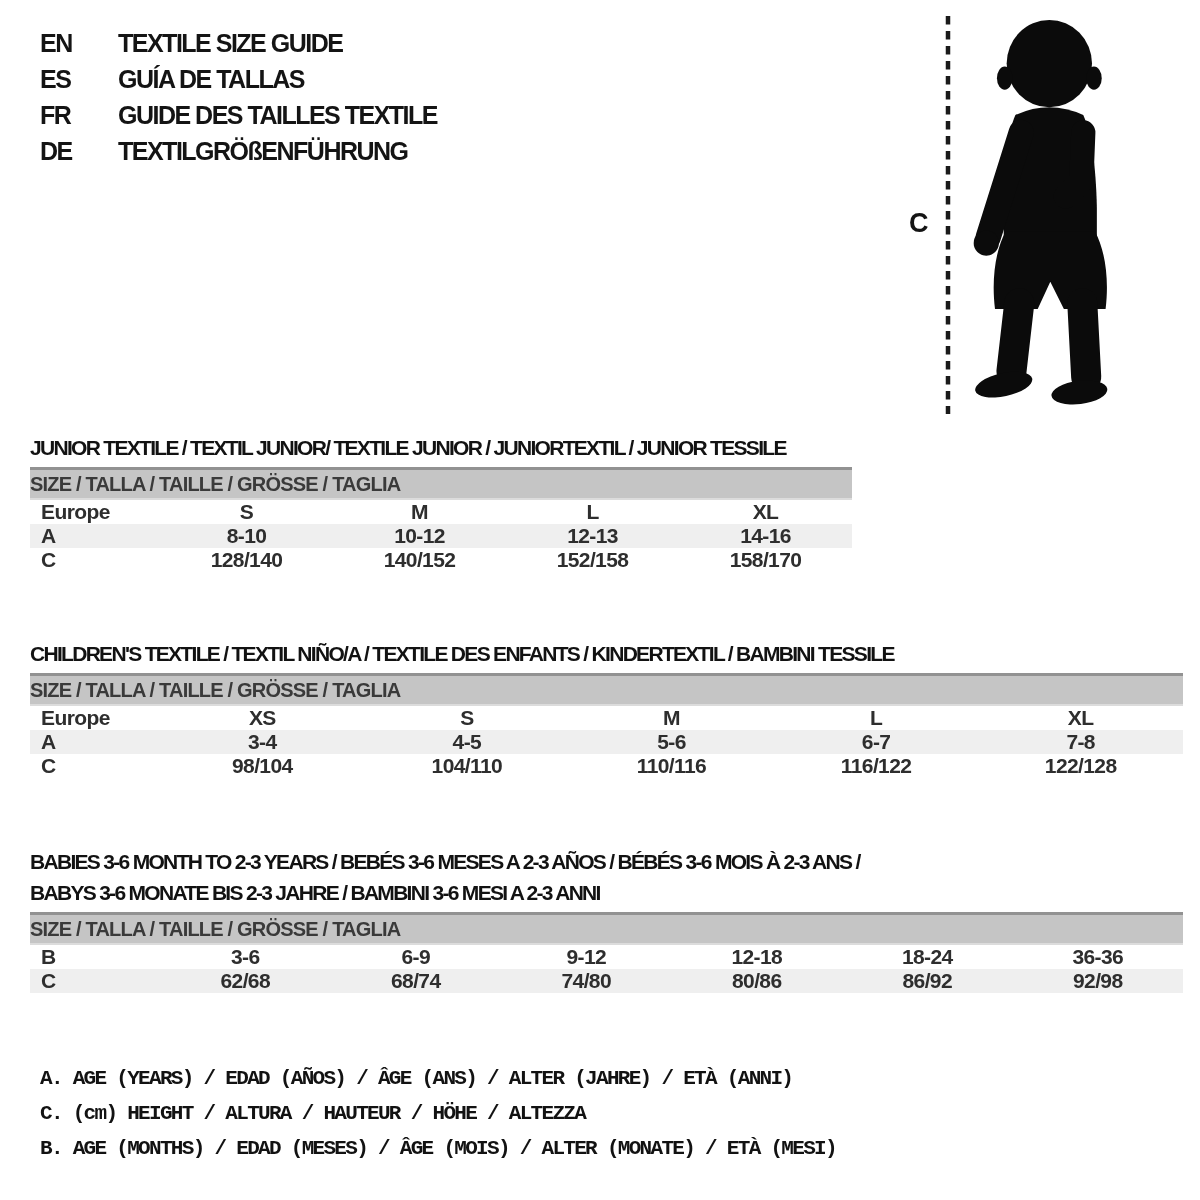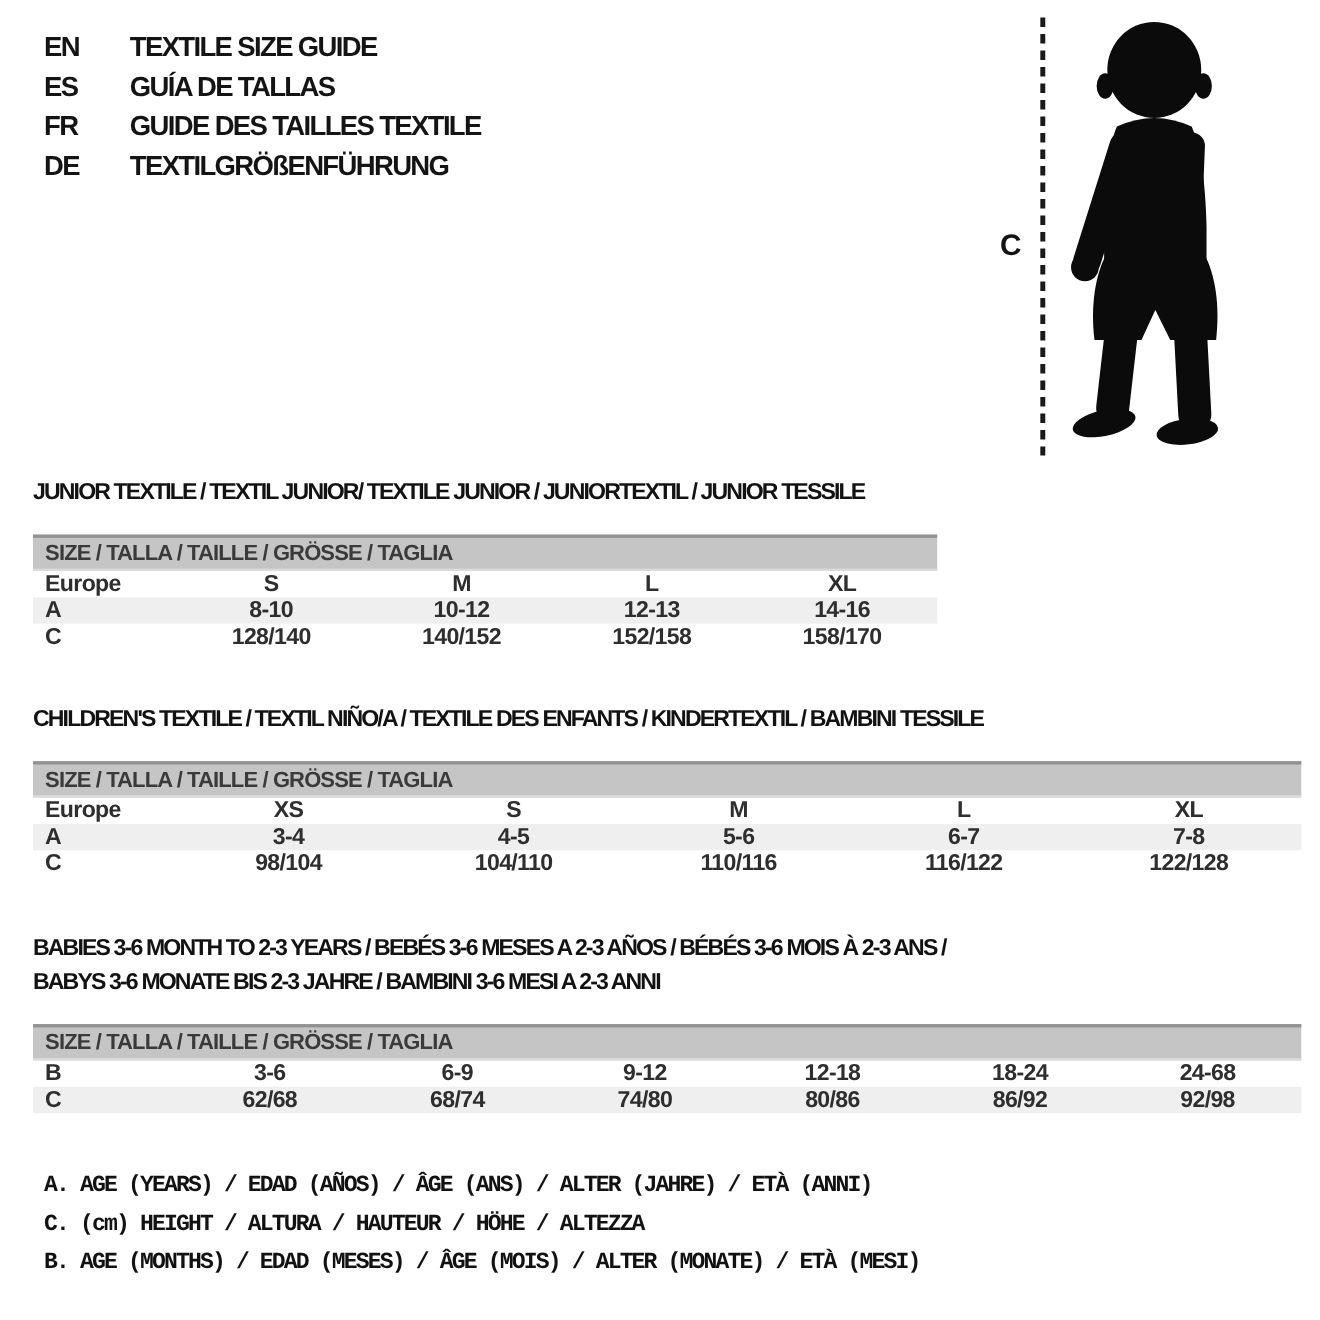--- a/index.html
+++ b/index.html
@@ -22,23 +22,23 @@
   
   .section{position:absolute;left:30px;}
   #section-junior{top:437px;width:822px;}
   #section-children{top:643px;width:1153px;}
   #section-babies{top:851px;width:1153px;}
 
   .section-title p{margin:0;font-size:21px;font-weight:700;letter-spacing:-1.7px;line-height:22px;color:#121212;white-space:nowrap;}
   .section-title p + p{margin-top:9px;}
 
   .size-bar{
-    margin-top:27px;height:28px;background:#c5c5c5;
+    margin-top:8px;height:28px;background:#c5c5c5;
     border-top:3px solid #929292;border-bottom:2px solid #dcdcdc;
-    display:flex;align-items:center;padding-left:11px;
+    display:flex;align-items:center;
     font-size:20px;font-weight:700;letter-spacing:-0.8px;color:#3a3a3a;
   }
 
   .size-table .trow{display:flex;align-items:center;height:24px;
     font-size:21px;font-weight:700;letter-spacing:-0.6px;color:#2e2e2e;}
   .size-table .trow:nth-child(2){background:#efefef;}
   .tlabel{width:130px;flex:none;padding-left:11px;box-sizing:border-box;}
   .tcell{flex:1;text-align:center;}
 
   
@@ -158,21 +158,21 @@
     </div>
   <div class="size-bar">SIZE / TALLA / TAILLE / GRÖSSE / TAGLIA</div>
   <div class="size-table">
       <div class="trow">
         <div class="tlabel">B</div>
         <div class="tcell">3-6</div>
         <div class="tcell">6-9</div>
         <div class="tcell">9-12</div>
         <div class="tcell">12-18</div>
         <div class="tcell">18-24</div>
-        <div class="tcell">24-68</div>
+        <div class="tcell">36-36</div>
       </div>
       <div class="trow">
         <div class="tlabel">C</div>
         <div class="tcell">62/68</div>
         <div class="tcell">68/74</div>
         <div class="tcell">74/80</div>
         <div class="tcell">80/86</div>
         <div class="tcell">86/92</div>
         <div class="tcell">92/98</div>
       </div>

